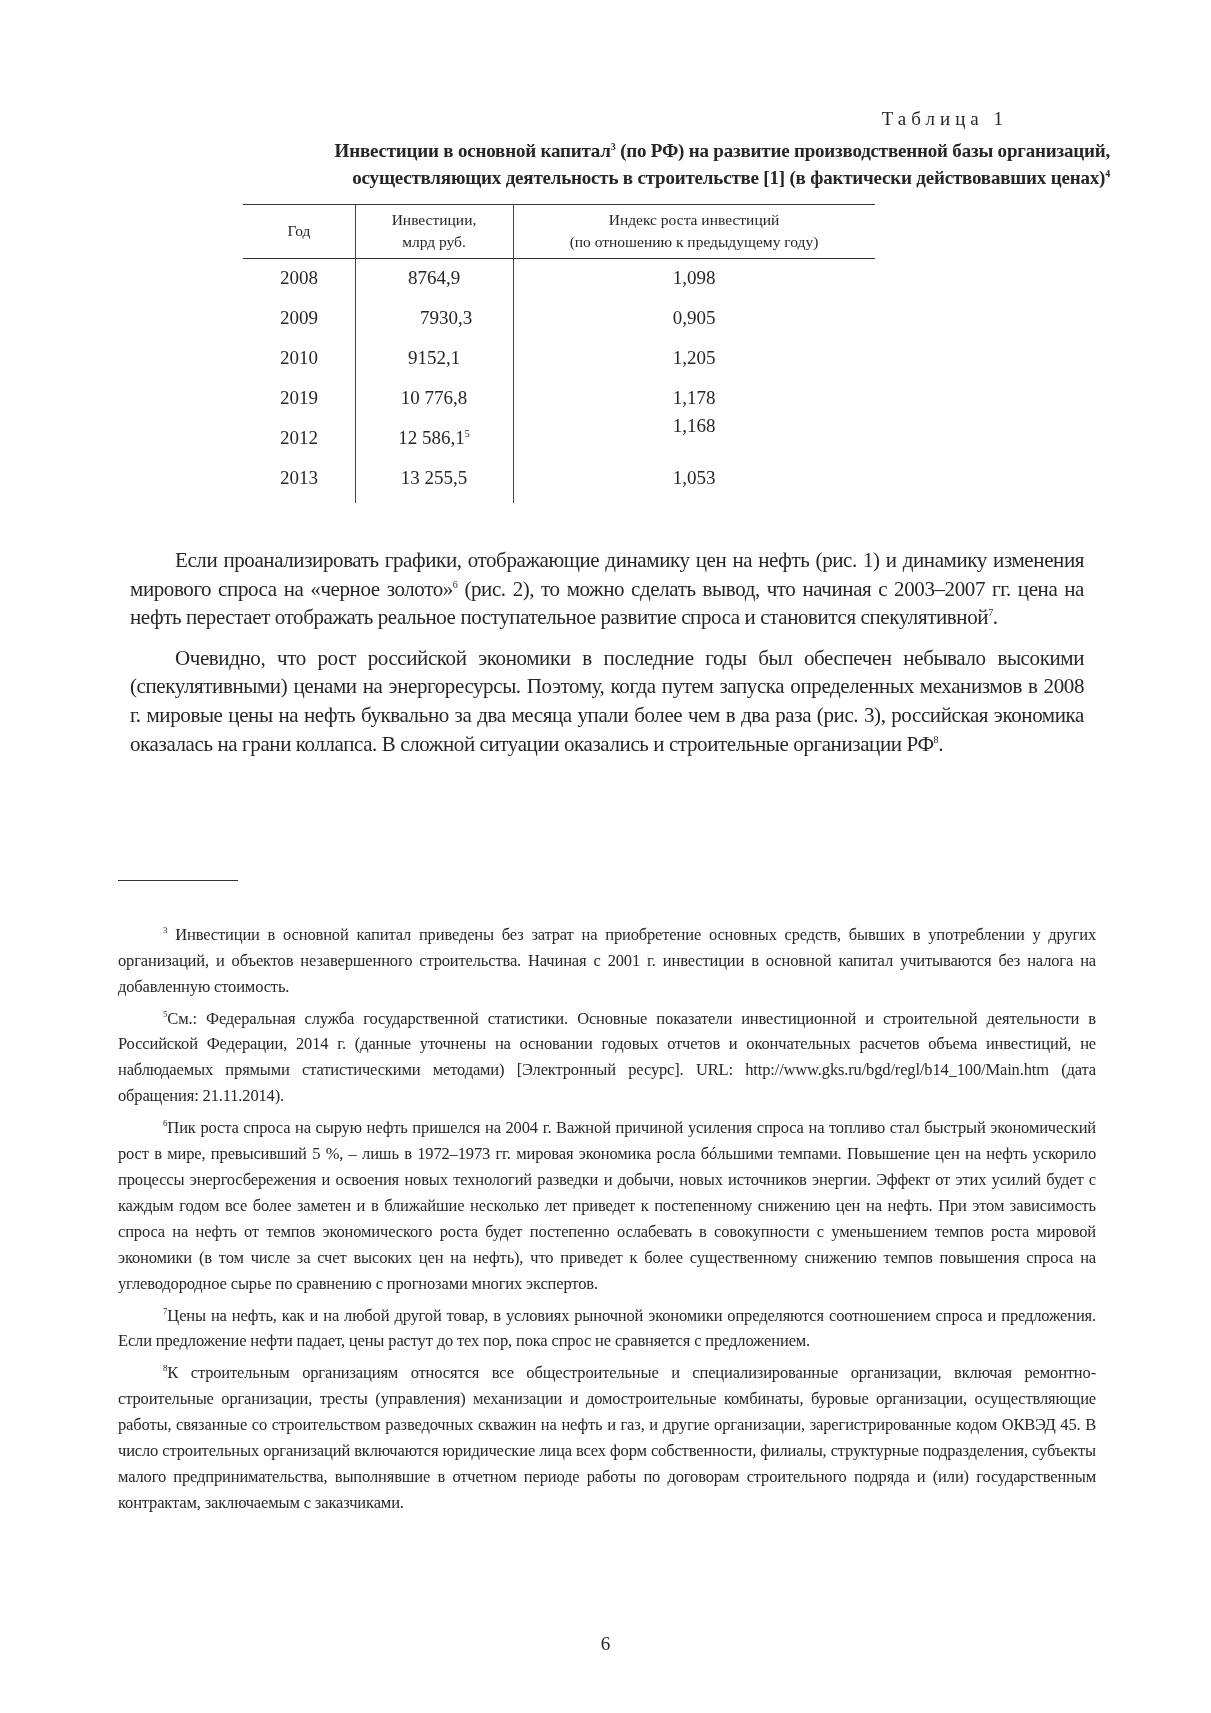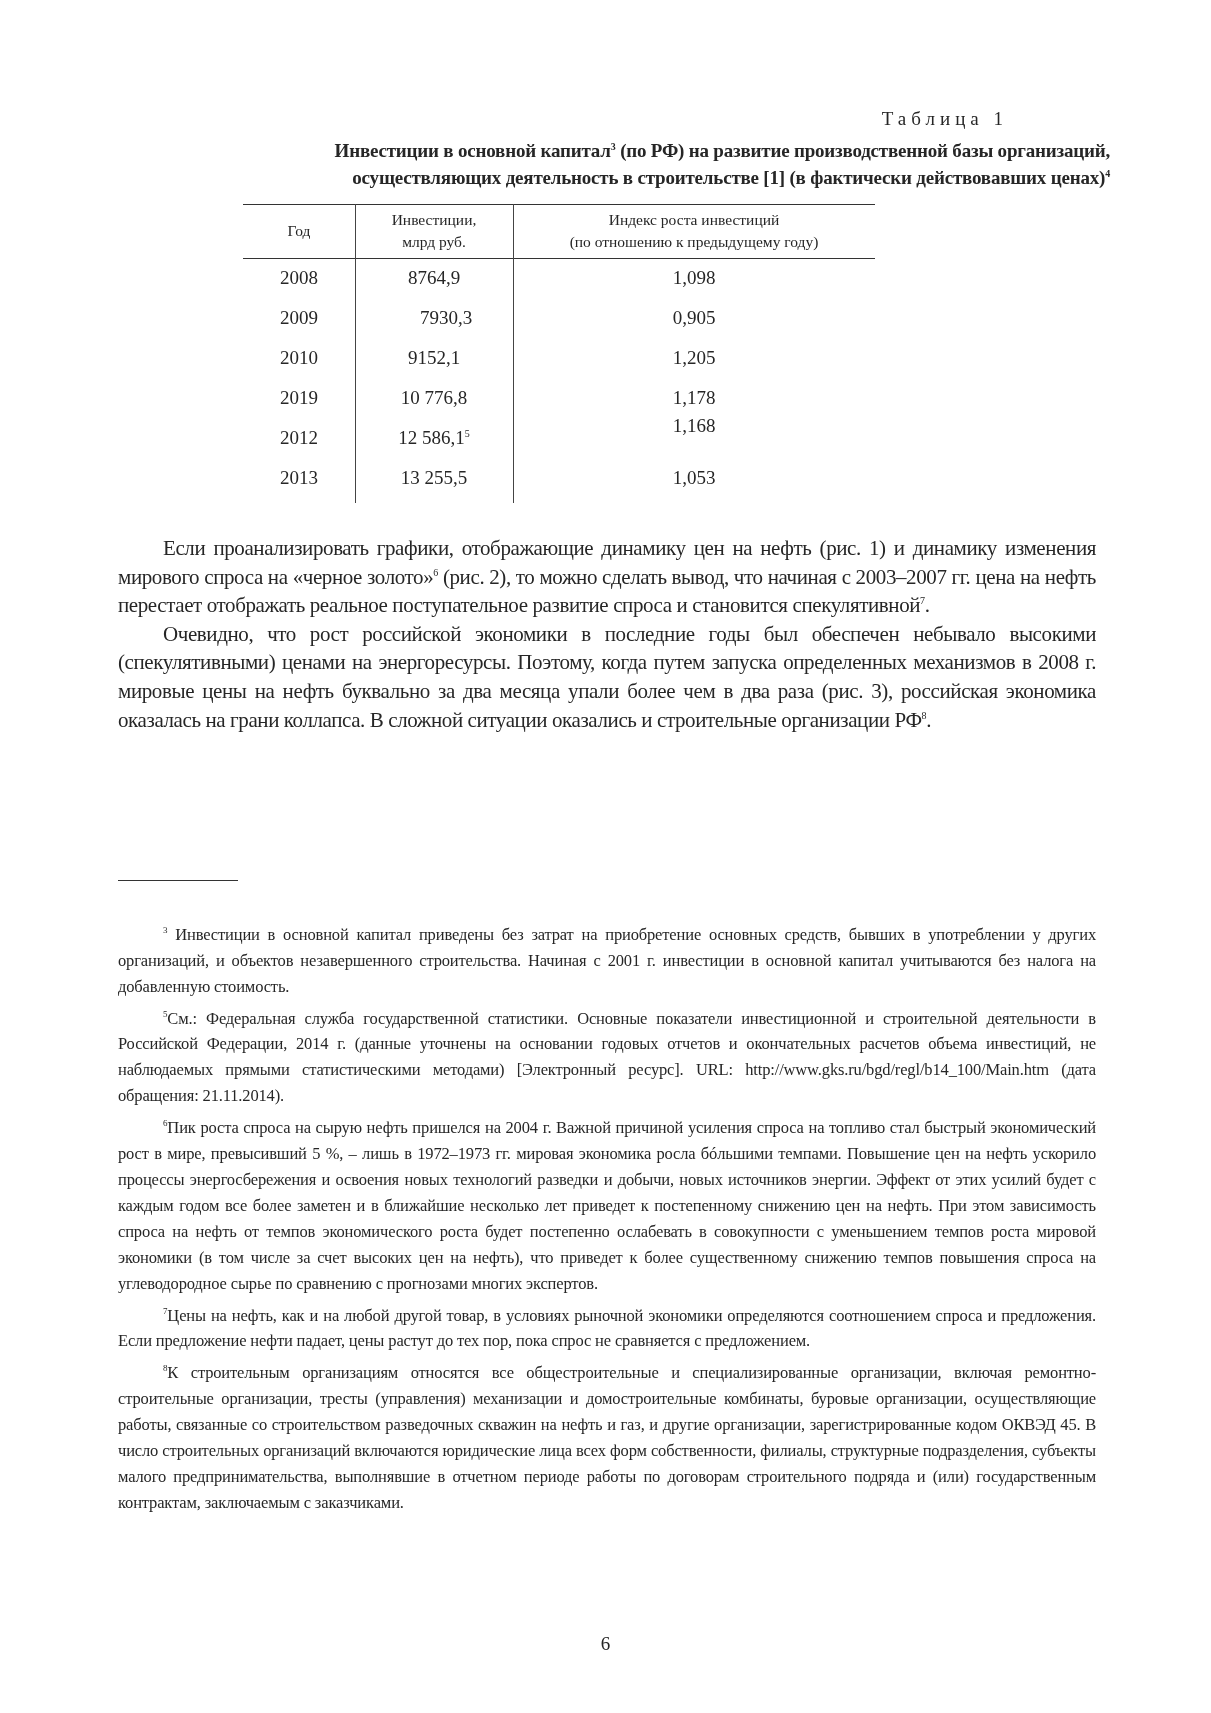--- a/index.html
+++ b/index.html
@@ -15,21 +15,21 @@
   .tbl { position: absolute; left: 243px; top: 204px; width: 632px; }
   .tbl-top { position: absolute; left: 0; top: 0; width: 632px; border-top: 1.5px solid #333; }
   .tbl-head-line { position: absolute; left: 0; top: 54px; width: 632px; border-top: 1px solid #333; }
   .vline { position: absolute; top: 0; height: 299px; border-left: 1px solid #444; }
   .cell { position: absolute; text-align: center; }
   .hcell { font-size: 15.5px; line-height: 22px; }
   .dcell { font-size: 19px; }
 
   .body { position: absolute; left: 118px; width: 978px; top: 534px; font-size: 21px; line-height: 28.6px;
           text-align: justify; letter-spacing: -0.4px; }
-  .body p { margin: 0; text-indent: 45px; font-family: Liberation Serif, serif; }
+  .body p { margin: 12px; text-indent: 45px; font-family: Liberation Serif, serif; }
 
   .fn-rule { position: absolute; left: 118px; top: 880px; width: 120px; border-top: 1px solid #333; }
   .fns { position: absolute; left: 118px; width: 978px; top: 901px; font-size: 16.5px; line-height: 26px;
          text-align: justify; letter-spacing: -0.15px; margin-top: 16px; }
   .fns p { margin: 0 0 1px 0; text-indent: 45px; }
   .fns sup { font-size: 9px; }
 
   .page-num { position: absolute; top: 1633px; left: 0; width: 1211px; text-align: center; font-size: 19px; }
 </style>
 </head>

